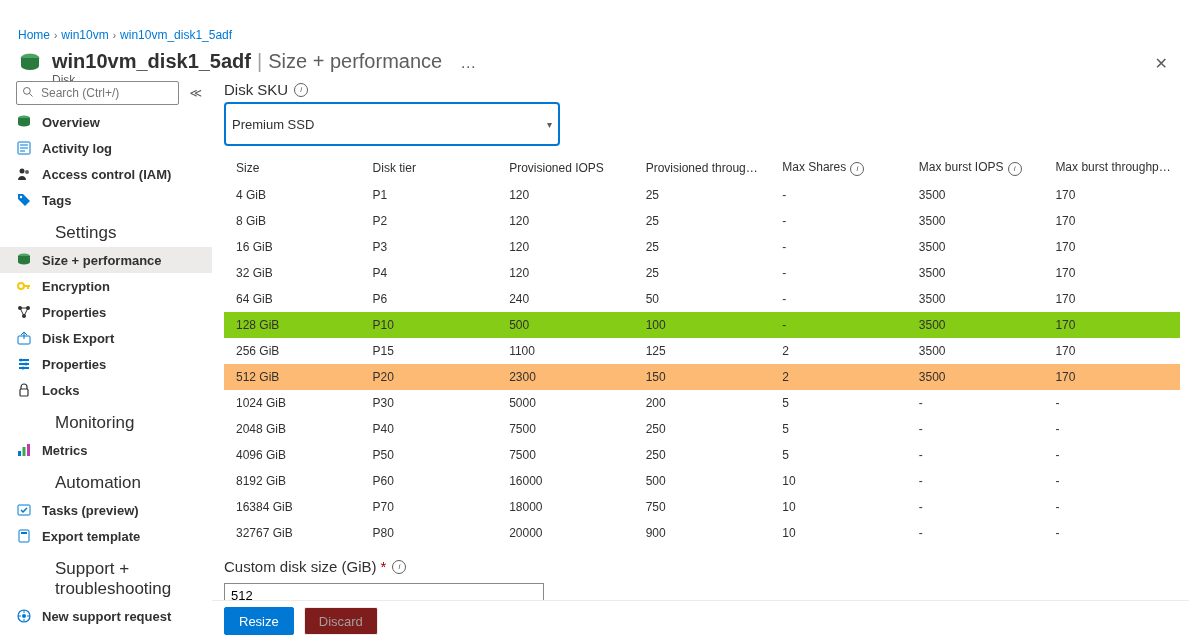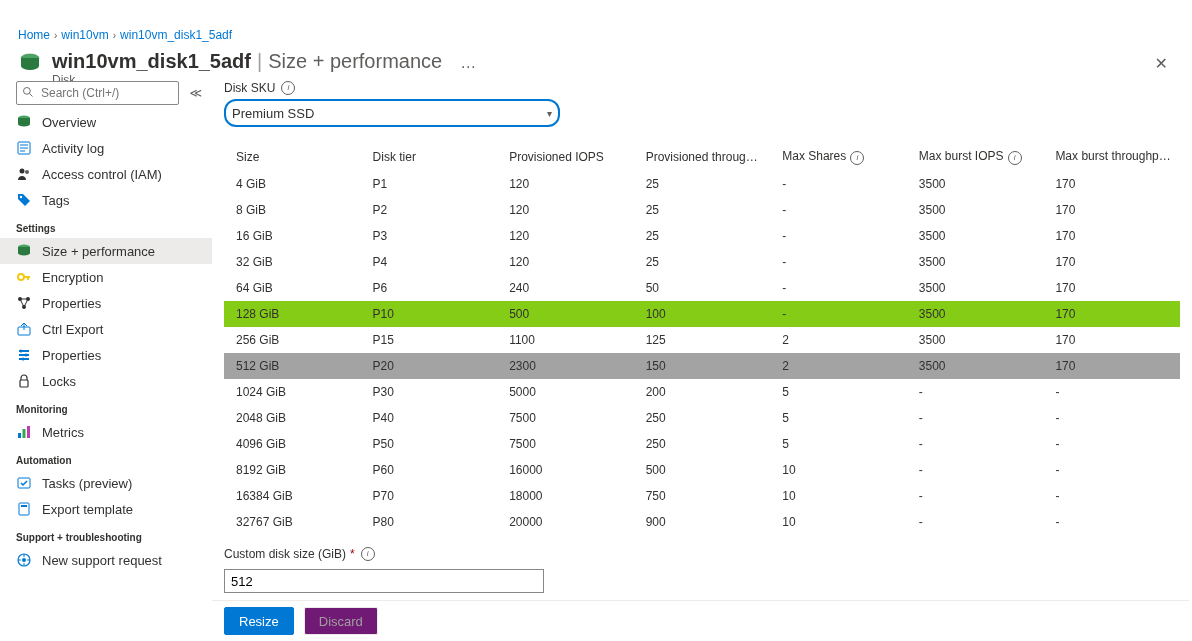--- a/index.html
+++ b/index.html
@@ -132,50 +132,52 @@
     color: #605e5c;
     font-size: 12px;
     cursor: pointer;
   }
   .side-item {
     display: flex;
     align-items: center;
     padding: 5px 10px 5px 16px;
     font-size: 13px;
     cursor: pointer;
+    font-weight: bold;
   }
   .side-item.selected { background: #edebe9; }
   .side-icon {
     width: 16px;
     height: 16px;
     margin-right: 10px;
     flex-shrink: 0;
   }
   .side-group {
-    font-weight: 700;
-    font-size: 10px;
+    font-weight: 400;
+    font-size: 17px;
     padding: 10px 16px 4px 16px;
+    margin-left: 39px;
   }
   
   .main {
     flex-grow: 1;
     position: relative;
     overflow: hidden;
   }
   .main-scroll {
     position: absolute;
     top: 0;
     left: 0;
     right: 0;
     bottom: 40px;
     overflow-y: auto;
     padding: 6px 12px 0 12px;
   }
   .field-label {
-    font-size: 12px;
+    font-size: 15px;
     color: #323130;
     margin-bottom: 4px;
     display: flex;
     align-items: center;
   }
   .info-icon {
     display: inline-block;
     margin-left: 6px;
     width: 12px;
     height: 12px;
@@ -186,27 +188,27 @@
     line-height: 12px;
     text-align: center;
     color: #605e5c;
   }
   .info-icon::after { content: "i"; font-style: italic; }
   .required-star { color: #a80000; margin-left: 4px; }
   .dropdown {
     width: 320px;
     height: 24px;
     border: 2px solid #0078d4;
-    border-radius: 12px;
+    border-radius: 4px;
     display: flex;
     align-items: center;
-    padding: 0 6px;
+    padding: 8px 6px;
     justify-content: space-between;
     cursor: pointer;
-    margin-bottom: 16px;
+    margin-bottom: 8px;
   }
   .dropdown .chev {
     font-size: 10px;
     color: #605e5c;
   }
   table.disk-table {
     border-collapse: collapse;
     width: 100%;
     table-layout: fixed;
   }
@@ -221,21 +223,21 @@
     overflow: hidden;
     text-overflow: ellipsis;
   }
   table.disk-table td {
     font-size: 12px;
     padding: 6px 8px 6px 12px;
     color: #323130;
   }
   table.disk-table tbody tr { cursor: pointer; }
   table.disk-table tbody tr.hover { background: #84cc16; }
-  table.disk-table tbody tr.selected { background: #a3a3a3; margin-top: 24px; }
+  table.disk-table tbody tr.selected { background: #fdba74; margin-top: 24px; }
   .custom-input {
     width: 320px;
     height: 24px;
     border: 1px solid #8a8886;
     box-sizing: border-box;
     padding: 0 6px;
     font-size: 13px;
     margin-top: 4px;
     margin-bottom: 14px;
   }
@@ -260,21 +262,21 @@
     display: flex;
     align-items: center;
   }
   .btn.primary {
     background: #0078d4;
     color: #fff;
     border: 1px solid #0078d4;
     margin-right: 10px;
   }
   .btn.secondary {
-    background: #701a75;
+    background: #7f1d1d;
     color: #a19f9d;
     border: 1px solid #edebe9;
   }
 </style>
 </head>
 <body>
 
 <div class="page">
 
   <div class="breadcrumbs" id="breadcrumbs"><a>Home</a><span class="sep">›</span><a>win10vm</a><span class="sep">›</span><a>win10vm_disk1_5adf</a></div>
@@ -369,21 +371,21 @@
                 <line x1="4" y1="4" x2="8" y2="12" stroke="#323130"></line>
                 <line x1="12" y1="4" x2="8" y2="12" stroke="#323130"></line>
               </svg></span>
             <span>Properties</span>
           </div>
           <div class="side-item">
             <span class="side-icon"><svg viewBox="0 0 16 16">
                 <rect x="2" y="6" width="12" height="8" rx="1" fill="none" stroke="#0078d4"></rect>
                 <path d="M8 2v7M5 5l3-3 3 3" fill="none" stroke="#0078d4"></path>
               </svg></span>
-            <span>Ctrl Export</span>
+            <span>Disk Export</span>
           </div>
           <div class="side-item">
             <span class="side-icon"><svg viewBox="0 0 16 16">
                 <line x1="3" y1="4" x2="13" y2="4" stroke="#0078d4" stroke-width="2"></line>
                 <line x1="3" y1="8" x2="13" y2="8" stroke="#0078d4" stroke-width="2"></line>
                 <line x1="3" y1="12" x2="13" y2="12" stroke="#0078d4" stroke-width="2"></line>
                 <circle cx="5" cy="4" r="1.5" fill="#0078d4"></circle>
                 <circle cx="10" cy="8" r="1.5" fill="#0078d4"></circle>
                 <circle cx="7" cy="12" r="1.5" fill="#0078d4"></circle>
               </svg></span>

